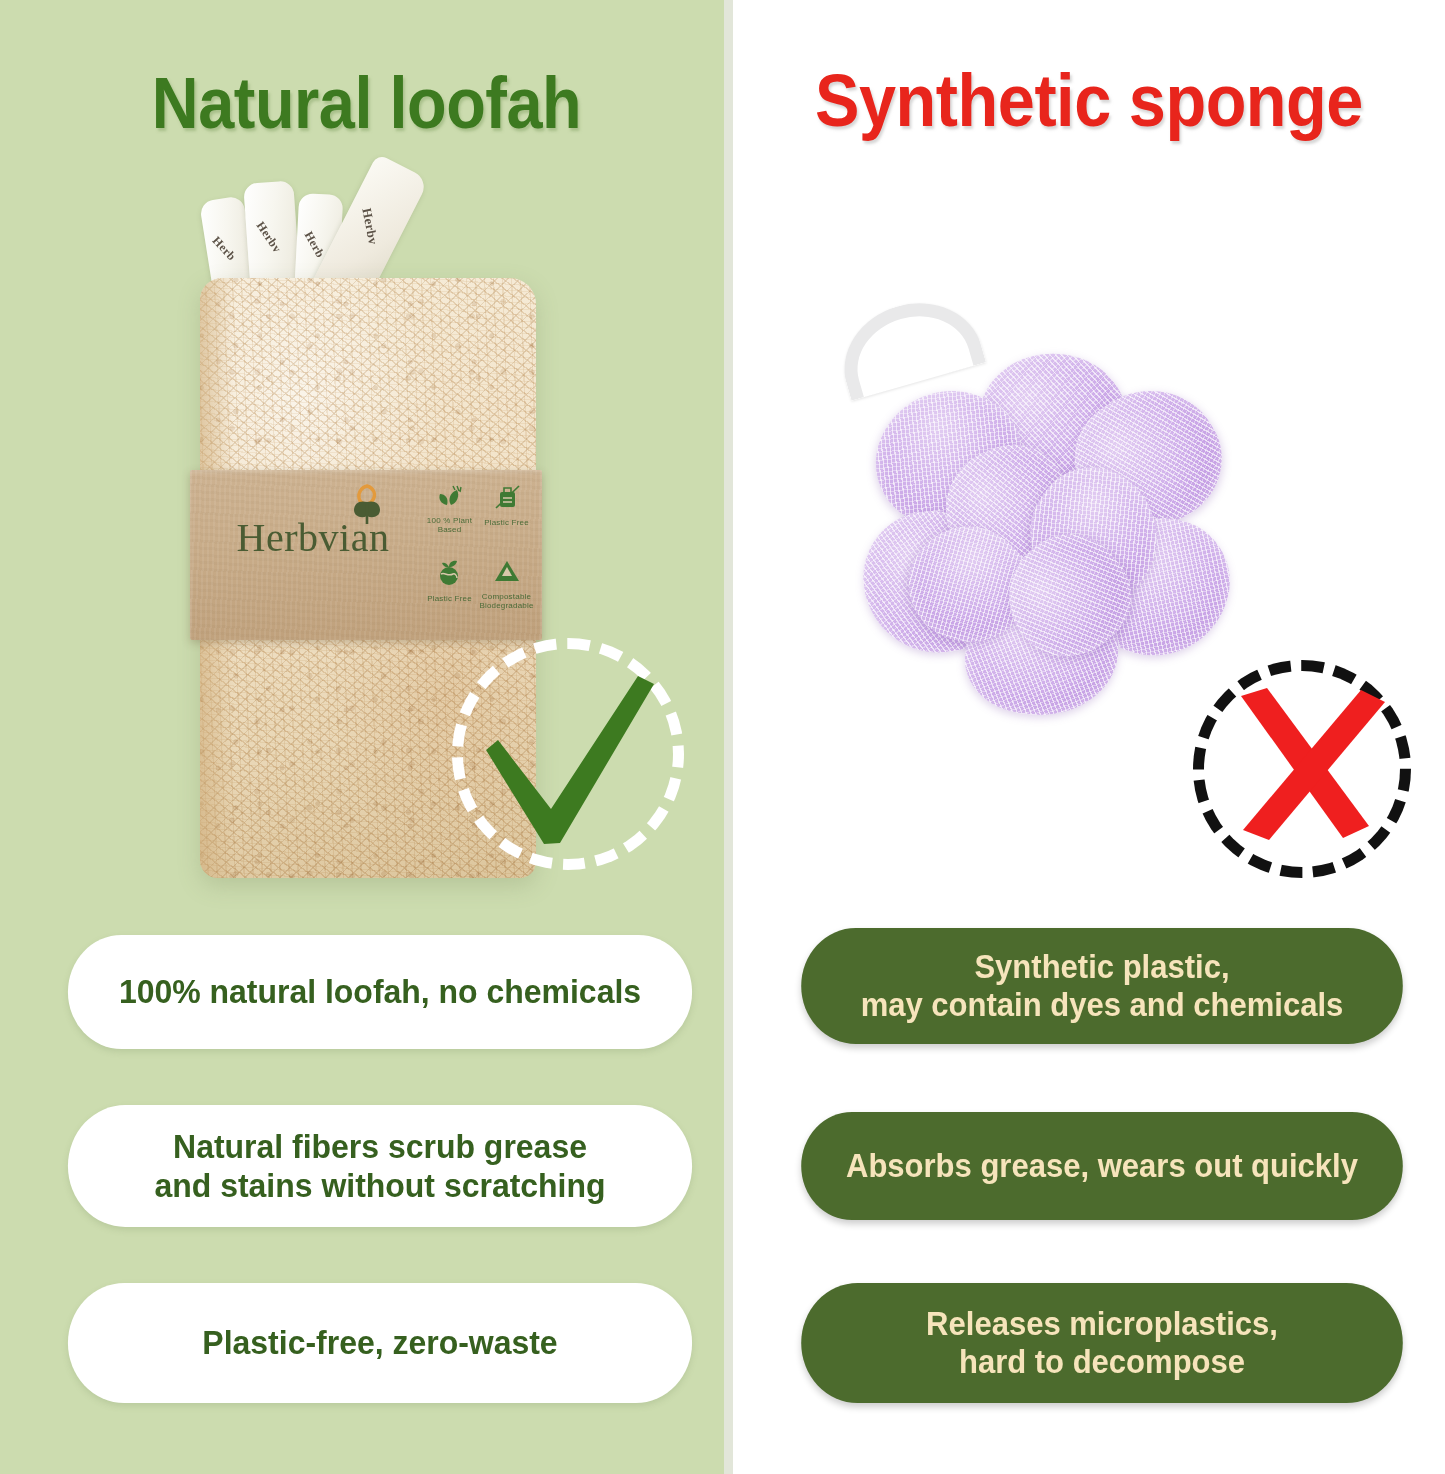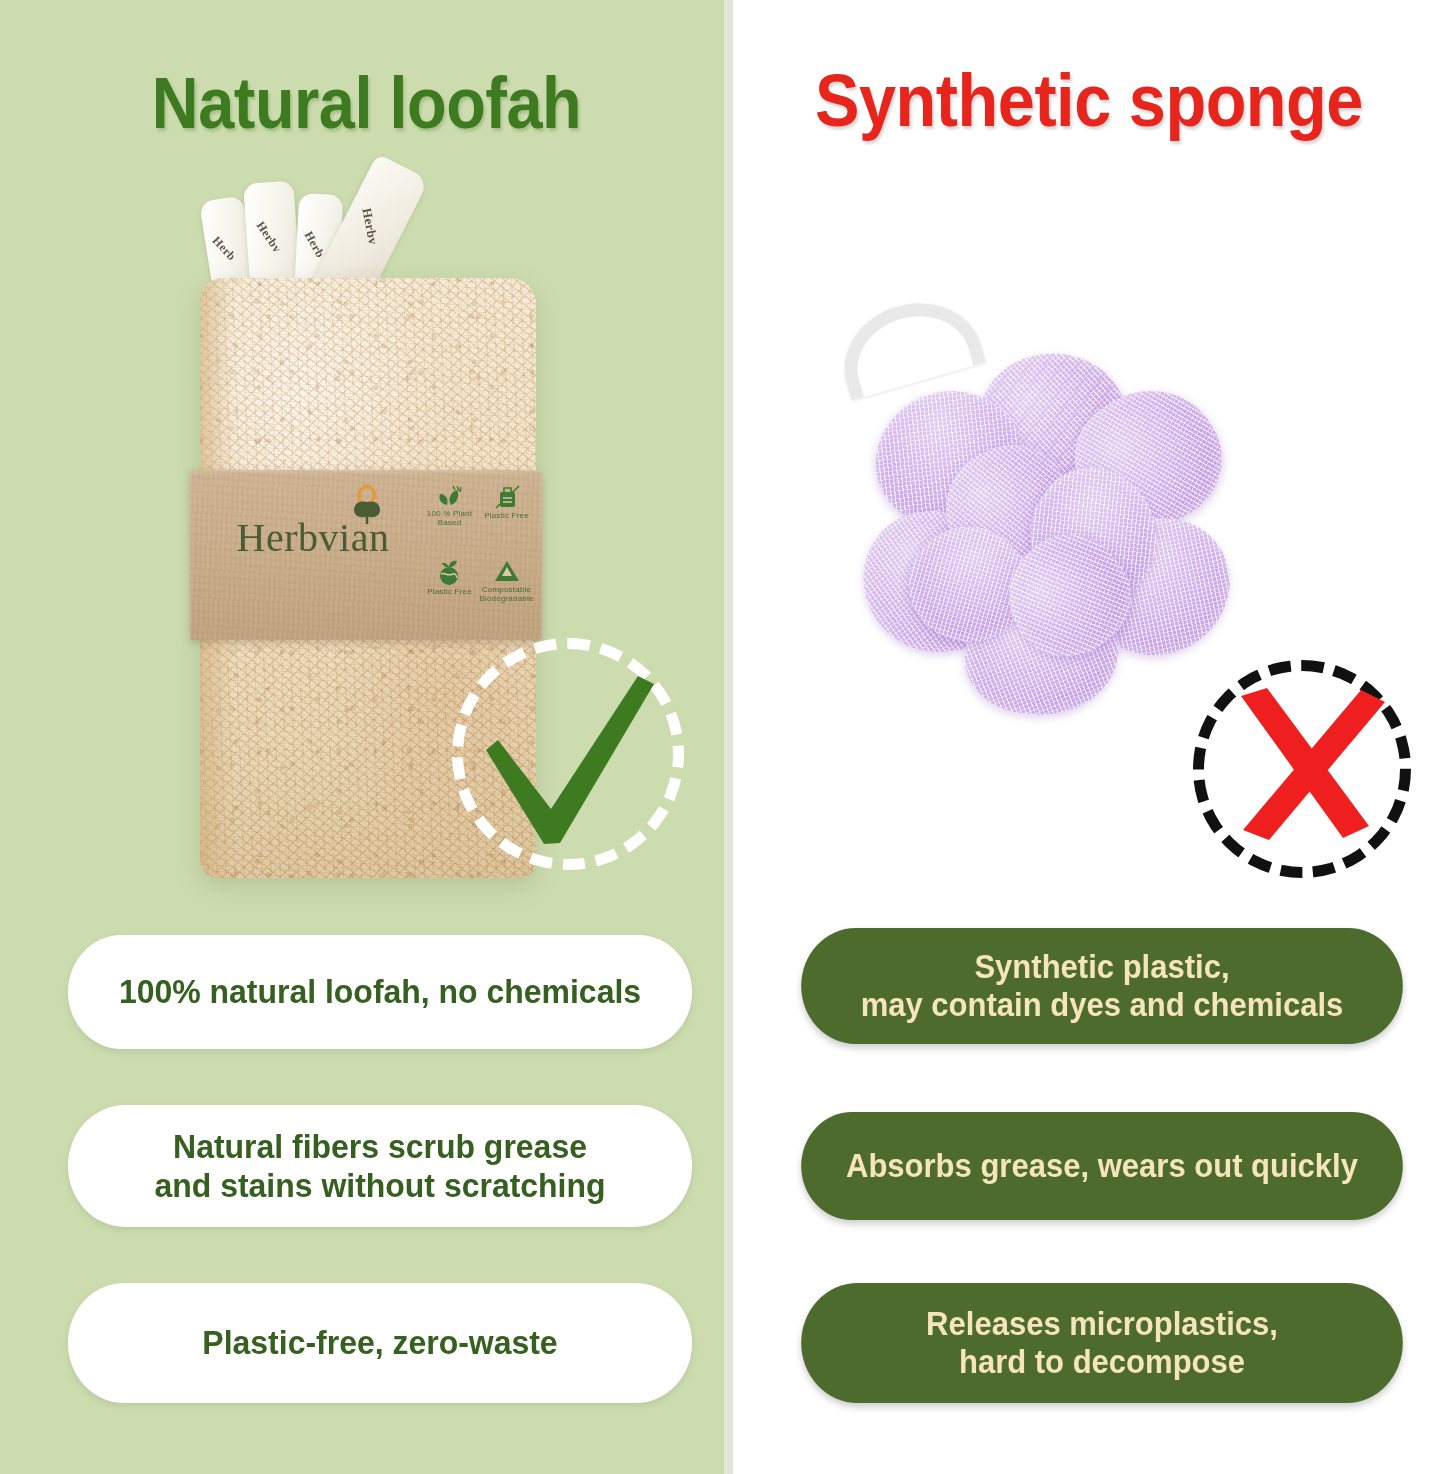--- a/index.html
+++ b/index.html
@@ -144,21 +144,21 @@
   }
   .badges {
     position: absolute; right: 8px; top: 14px; width: 112px; height: 146px;
     display: grid; grid-template-columns: 1fr 1fr; grid-template-rows: 1fr 1fr;
     gap: 2px;
   }
   .badge { position: relative; text-align: center; }
   .badge svg { display: block; margin: 0 auto; }
   .badge em {
     display: block; font-style: normal; font-size: 8px; line-height: 1.15;
-    color: #4a6b38; letter-spacing: 0.2px; margin-top: 1px;
+    color: #4a6b38; letter-spacing: 0.2px; margin-top: 8px;
   }
 
   
   .pouf-wrap { position: absolute; left: 820px; top: 295px; width: 430px; height: 430px; }
   .pouf-strap {
     position: absolute; left: 18px; top: 10px; width: 140px; height: 78px;
     border: 13px solid #e9e9ea;
     border-radius: 70px 70px 0 0 / 60px 60px 0 0;
     border-bottom: none;
     transform: rotate(-16deg);

